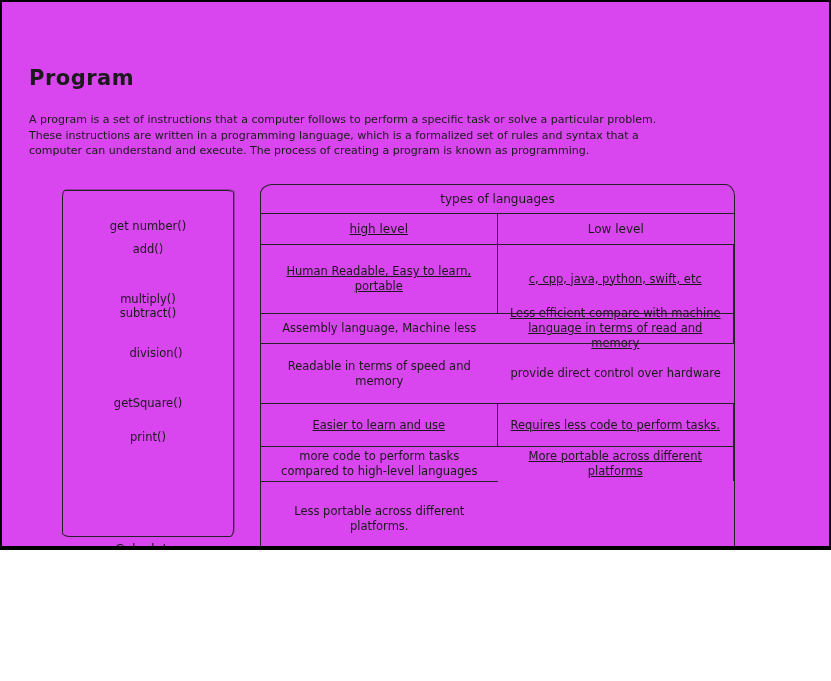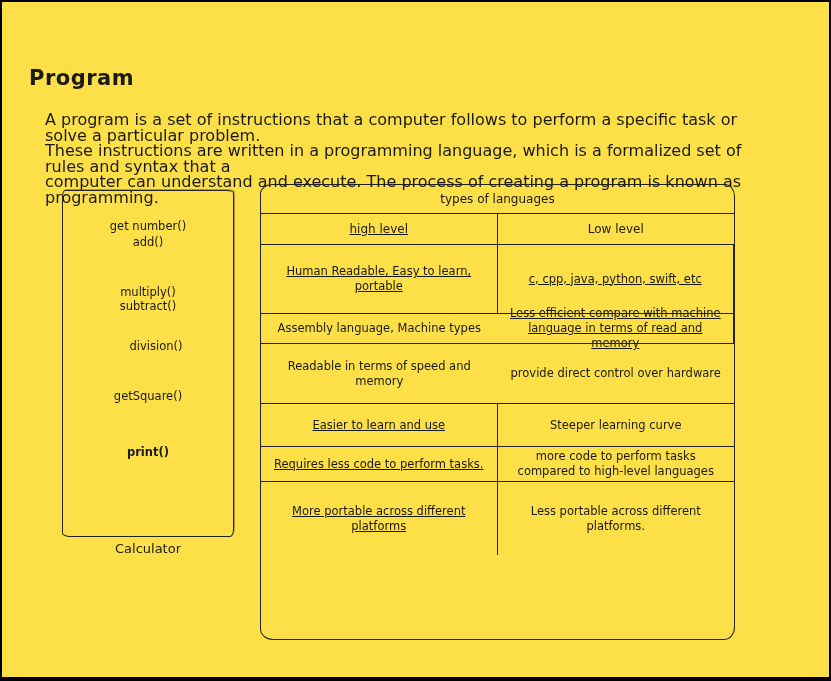--- a/index.html
+++ b/index.html
@@ -5,44 +5,43 @@
   html, body {
     margin: 0;
     padding: 0;
     background: #ffffff;
     font-family: "DejaVu Sans", "Liberation Sans", sans-serif;
     color: #1a1a1a;
   }
   .canvas {
     position: relative;
     width: 831px;
-    height: 681px;
+    height: 550px;
     box-sizing: border-box;
-    background: #fde047;
+    background: #d946ef;
     border: 2px solid #000000;
     border-bottom-width: 4px;
     overflow: hidden;
   }
   .page-title {
     position: absolute;
     left: 27px;
     top: 64px;
     font-size: 21px;
     font-weight: bold;
     letter-spacing: 0.5px;
   }
   .description {
     position: absolute;
     left: 27px;
     top: 110px;
     width: 700px;
-    font-size: 16px;
+    font-size: 11px;
     line-height: 15.5px;
     white-space: pre-line;
-    margin-left: 16px;
   }
   
   .calc-box {
     position: absolute;
     left: 60px;
     top: 188px;
     width: 172px;
     height: 347px;
     box-sizing: border-box;
     border: 1.6px solid #222222;
@@ -51,26 +50,26 @@
     display: flex;
     flex-direction: column;
     align-items: center;
     text-align: center;
   }
   .calc-fn {
     font-size: 11.5px;
     line-height: 14px;
   }
   .calc-fn:nth-child(1) { margin-top: 28px; }
-  .calc-fn:nth-child(2) { margin-top: 2px; }
+  .calc-fn:nth-child(2) { margin-top: 9px; }
   .calc-fn:nth-child(3) { margin-top: 36px; }
   .calc-fn:nth-child(4) { }
   .calc-fn:nth-child(5) { margin-top: 26px; margin-left: 16px; }
   .calc-fn:nth-child(6) { margin-top: 36px; }
-  .calc-fn:nth-child(7) { margin-top: 42px; font-weight: bold; }
+  .calc-fn:nth-child(7) { margin-top: 20px; }
   .calc-label {
     position: absolute;
     left: 60px;
     top: 539px;
     width: 172px;
     text-align: center;
     font-size: 13px;
   }
   
   .lang-table {
@@ -135,29 +134,28 @@
 
   <div class="lang-table">
     <div class="t-cell t-title">types of languages</div>
 
     <div class="t-cell t-colhead t-left">high level</div>
     <div class="t-cell t-colhead">Low level</div>
 
     <div class="t-cell t-left">Human Readable, Easy to learn, portable</div>
 
     <div class="t-cell t-left">c, cpp, java, python, swift, etc</div>
-    <div class="t-cell">Assembly language, Machine types</div>
+    <div class="t-cell">Assembly language, Machine less</div>
 
     <div class="t-cell t-left">Less efficient compare with machine language in terms of read and memory</div>
     <div class="t-cell">Readable in terms of speed and memory</div>
 
     <div class="t-cell">provide direct control over hardware</div>
 
     <div class="t-cell t-left">Easier to learn and use</div>
-    <div class="t-cell">Steeper learning curve</div>
 
     <div class="t-cell t-left">Requires less code to perform tasks.</div>
     <div class="t-cell">more code to perform tasks compared to high-level languages</div>
 
     <div class="t-cell t-left">More portable across different platforms</div>
     <div class="t-cell">Less portable across different platforms.</div>
   </div>
 
 </div>
 

